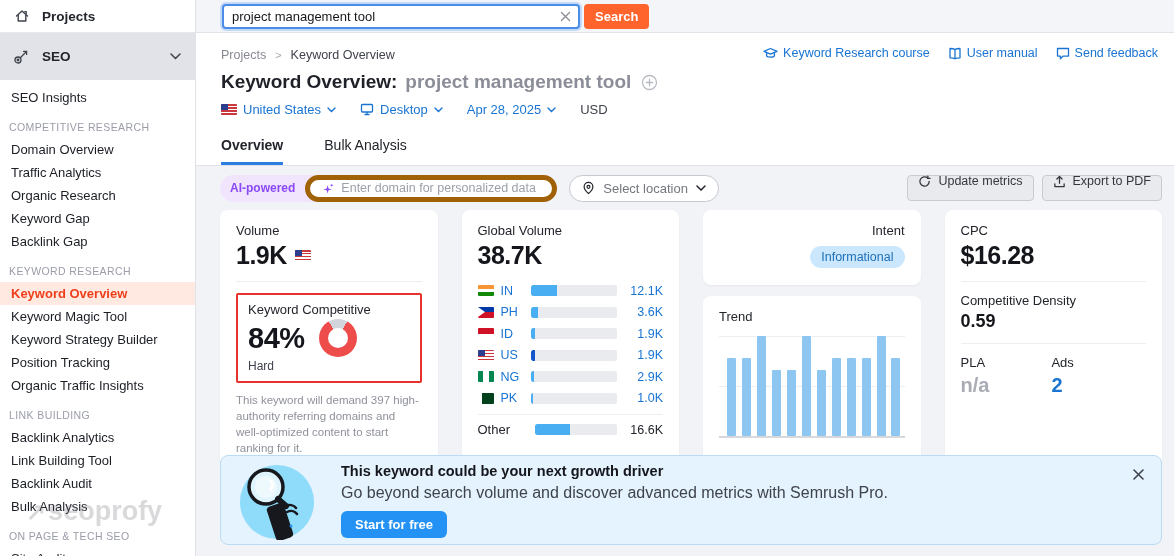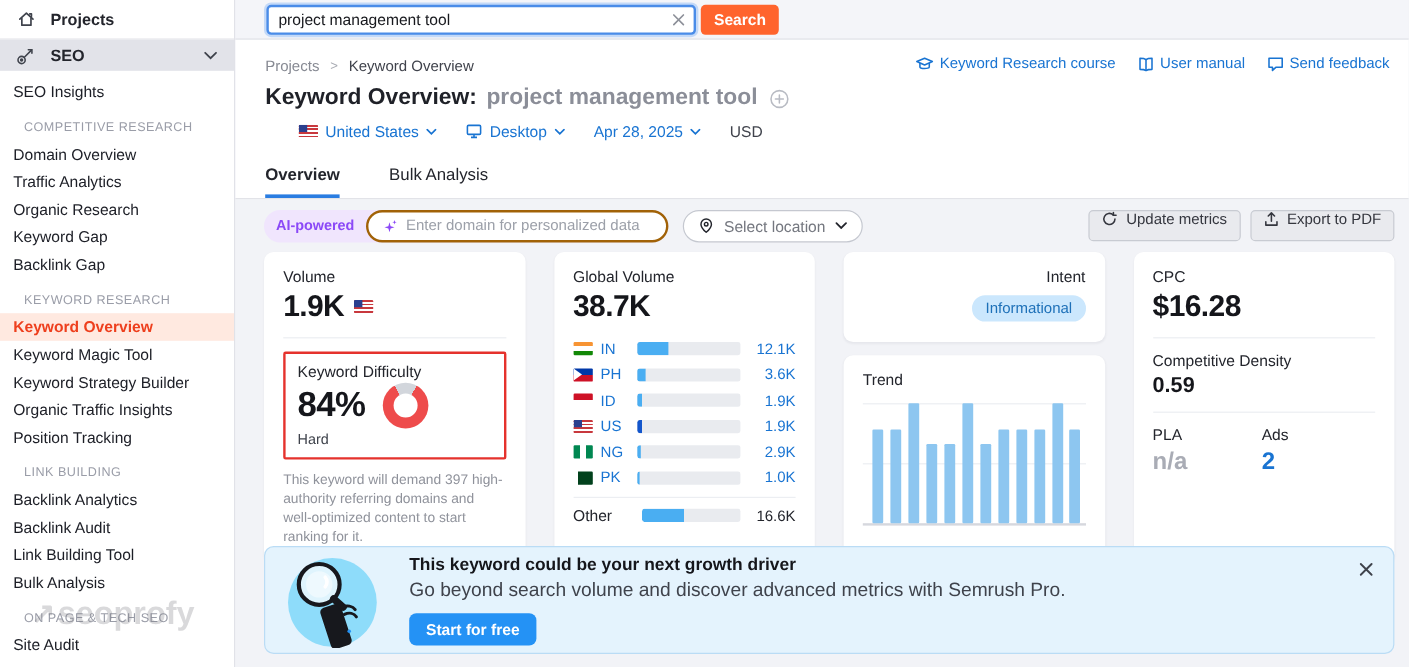--- a/index.html
+++ b/index.html
@@ -3,26 +3,26 @@
 <meta charset="utf-8">
 <style>
   * { margin:0; padding:0; box-sizing:border-box; }
   html,body { width:1174px; height:556px; overflow:hidden; }
   body { font-family:"Liberation Sans", sans-serif; background:#f2f3f7; color:#23252c; position:relative; }
   svg { display:block; }
 
   
   .sidebar { position:absolute; left:0; top:0; width:196px; height:556px; background:#fff; border-right:1px solid #e1e2e8; z-index:3; }
   .side-projects { height:33px; display:flex; align-items:center; gap:12px; padding-left:14px; border-bottom:1px solid #e6e7ec; font-weight:bold; font-size:13.5px; cursor:pointer; }
-  .side-seo { height:26px; display:flex; align-items:center; gap:12px; padding-left:13px; background:#e2e3e9; font-weight:bold; font-size:13.5px; cursor:pointer; position:relative; }
+  .side-seo { height:47px; display:flex; align-items:center; gap:12px; padding-left:13px; background:#e2e3e9; font-weight:bold; font-size:13.5px; cursor:pointer; position:relative; }
   .side-seo .chev { position:absolute; right:14px; color:#3f434c; }
   .side-menu { padding-top:6px; }
   .side-item { height:23px; line-height:23px; padding-left:11px; font-size:13px; color:#1c1e26; white-space:nowrap; cursor:pointer; }
   .side-item.active { background:#ffe9e0; color:#ee3f1d; font-weight:bold; }
-  .side-header { margin-top:7px; height:22px; line-height:22px; padding-left:20px; font-size:10.5px; letter-spacing:.4px; color:#9a9da8; white-space:nowrap; }
+  .side-header { margin-top:7px; height:22px; line-height:22px; padding-left:9px; font-size:10.5px; letter-spacing:.4px; color:#9a9da8; white-space:nowrap; }
   .watermark { position:absolute; left:26px; top:496px; font-size:27px; font-weight:bold; color:rgba(120,120,125,.28); pointer-events:none; display:flex; align-items:center; gap:2px; z-index:4; }
   .watermark .wm-arrow { font-size:24px; }
 
   
   .topbar { position:absolute; left:196px; top:0; width:978px; height:33px; background:#f4f5f9; border-bottom:1px solid #e2e3e8; z-index:2; }
   .search-wrap { position:absolute; left:26px; top:4px; display:flex; align-items:center; }
   .search-box { width:358px; height:25px; background:#fff; border:2px solid #4a8ce8; box-shadow:0 0 0 2px #c3d9f8; border-radius:4px; display:flex; align-items:center; position:relative; }
   .search-box input { border:none; outline:none; flex:1; font-family:inherit; font-size:13px; padding:0 26px 0 8px; color:#17181d; background:transparent; }
   .search-clear { position:absolute; right:7px; color:#8d9099; cursor:pointer; }
   .search-btn { margin-left:4px; height:25px; padding:0 11px; background:#ff642d; border:none; border-radius:4px; color:#fff; font-weight:bold; font-size:13px; font-family:inherit; cursor:pointer; }
@@ -31,40 +31,40 @@
   .page-head { position:absolute; left:196px; top:33px; width:978px; height:133px; background:#fff; border-bottom:1px solid #e2e3e8; z-index:1; }
   .crumbs { position:absolute; left:25px; top:15px; font-size:12.5px; color:#878a93; display:flex; gap:9px; align-items:center; }
   .crumbs .sep { font-size:11px; color:#a7aab2; }
   .crumbs .cur { color:#40434c; }
   .head-links { position:absolute; right:16px; top:13px; display:flex; gap:18px; font-size:12.5px; color:#1974d2; }
   .head-link { display:flex; align-items:center; gap:5px; cursor:pointer; }
   .title-row { position:absolute; left:25px; top:38px; display:flex; align-items:center; gap:8px; }
   .title-main { font-size:19px; font-weight:bold; color:#1f2128; }
   .title-kw { font-size:19px; font-weight:bold; color:#8b8e98; }
   .plus-circle { color:#b8bbc3; margin-left:2px; cursor:pointer; }
-  .filters { position:absolute; left:25px; top:69px; display:flex; align-items:flex-start; gap:24px; font-size:13px;margin-left:28px; }
+  .filters { position:absolute; left:25px; top:69px; display:flex; align-items:flex-start; gap:24px; font-size:13px; }
   .filter { display:flex; align-items:center; gap:6px; color:#1974d2; cursor:pointer; }
   .filter .chev { color:#1974d2; }
   .currency { color:#40434c; }
   .tabs { position:absolute; left:25px; bottom:0; display:flex; gap:41px; }
   .tab { font-size:14px; padding-bottom:9px; color:#23252c; cursor:pointer; border-bottom:3px solid transparent; }
   .tab.active { font-weight:bold; border-bottom-color:#2a7de1; }
 
   
   .content { position:absolute; left:196px; top:166px; width:978px; height:390px; background:#f2f3f7; }
   .toolbar { position:absolute; left:24px; right:12px; top:8px; height:28px; display:flex; align-items:center; }
   .ai-group { display:flex; align-items:center; background:#f0e5fd; border-radius:14px; }
   .ai-badge { padding:0 10px; font-size:12px; color:#8b49f7; font-weight:bold; }
-  .domain-box { display:flex; align-items:center; gap:6px; background:#fff; border:2px solid #a16207; border-radius:14px; height:27px; padding:0 12px; width:252px; }
+  .domain-box { display:flex; align-items:center; gap:6px; background:#fff; border:5px solid #a16207; border-radius:14px; height:27px; padding:0 12px; width:252px; }
   .domain-box input { border:none; outline:none; font-family:inherit; font-size:12.5px; color:#17181d; flex:1; background:transparent; }
   .domain-box input::placeholder { color:#9ca0a9; }
   .loc-btn { margin-left:12px; display:flex; align-items:center; gap:8px; height:27px; border:1px solid #c5c8d0; background:#fff; border-radius:14px; padding:0 12px; font-size:13px; color:#74777f; cursor:pointer; }
   .loc-btn .chev { color:#23252c; }
   .tool-right { margin-left:auto; display:flex; gap:8px; }
-  .gray-btn { display:flex; align-items:flex-start; gap:7px; height:26px; padding:0 10px; background:#e9eaee; border:1px solid #c8cbd2; border-radius:4px; font-size:12.5px; color:#34363e; font-family:inherit; cursor:pointer; }
+  .gray-btn { display:flex; align-items:flex-end; gap:7px; height:26px; padding:12px 10px; background:#e9eaee; border:1px solid #c8cbd2; border-radius:4px; font-size:12.5px; color:#34363e; font-family:inherit; cursor:pointer; }
 
   
   .cards { position:absolute; left:24px; right:12px; top:44px; height:233px; display:grid; grid-template-columns:repeat(4,1fr); gap:24px; }
   .card { background:#fff; border-radius:8px; padding:13px 16px; box-shadow:0 1px 2px rgba(20,22,30,.05); }
   .card-label { font-size:13px; color:#23252c; }
   .big-num { font-size:25px; font-weight:bold; color:#15161b; letter-spacing:-.5px; margin-top:3px; display:flex; align-items:center; gap:8px; }
   .divider { border-top:1px solid #eceef2; margin:11px 0; }
 
   .flag { display:inline-block; width:16px; height:11px; border-radius:1px; position:relative; overflow:hidden; flex:none; }
   .flag-us { background:repeating-linear-gradient(to bottom,#c8383d 0 1.5px,#fff 1.5px 3px); }
@@ -146,26 +146,26 @@
       <div class="side-header">COMPETITIVE RESEARCH</div>
       <div class="side-item">Domain Overview</div>
       <div class="side-item">Traffic Analytics</div>
       <div class="side-item">Organic Research</div>
       <div class="side-item">Keyword Gap</div>
       <div class="side-item">Backlink Gap</div>
       <div class="side-header">KEYWORD RESEARCH</div>
       <div class="side-item active">Keyword Overview</div>
       <div class="side-item">Keyword Magic Tool</div>
       <div class="side-item">Keyword Strategy Builder</div>
+      <div class="side-item">Position Tracking</div>
       <div class="side-item">Organic Traffic Insights</div>
-      <div class="side-item">Position Tracking</div>
       <div class="side-header">LINK BUILDING</div>
       <div class="side-item">Backlink Analytics</div>
+      <div class="side-item">Link Building Tool</div>
       <div class="side-item">Backlink Audit</div>
-      <div class="side-item">Link Building Tool</div>
       <div class="side-item">Bulk Analysis</div>
       <div class="side-header">ON PAGE &amp; TECH SEO</div>
       <div class="side-item">Site Audit</div>
     </nav>
   <div class="watermark">
     <span class="wm-arrow">↗</span>
     <span>seoprofy</span>
   </div>
 </aside>
 
@@ -293,21 +293,21 @@
   <div class="cards">
 
     <div class="card">
       <div class="card-label">Volume</div>
       <div class="big-num">
         <span>1.9K</span>
         <span class="flag flag-us"></span>
       </div>
       <div class="divider"></div>
       <div class="kd-box">
-        <div class="card-label">Keyword Difficulty</div>
+        <div class="card-label">Keyword Competitive</div>
         <div class="kd-row">
           <span class="kd-pct">84%</span>
           <span class="donut"></span>
         </div>
         <div class="kd-level">Hard</div>
       </div>
       <div class="kd-note">This keyword will demand 397 high-authority referring domains and well-optimized content to start ranking for it.</div>
     </div>
 
     <div class="card">

